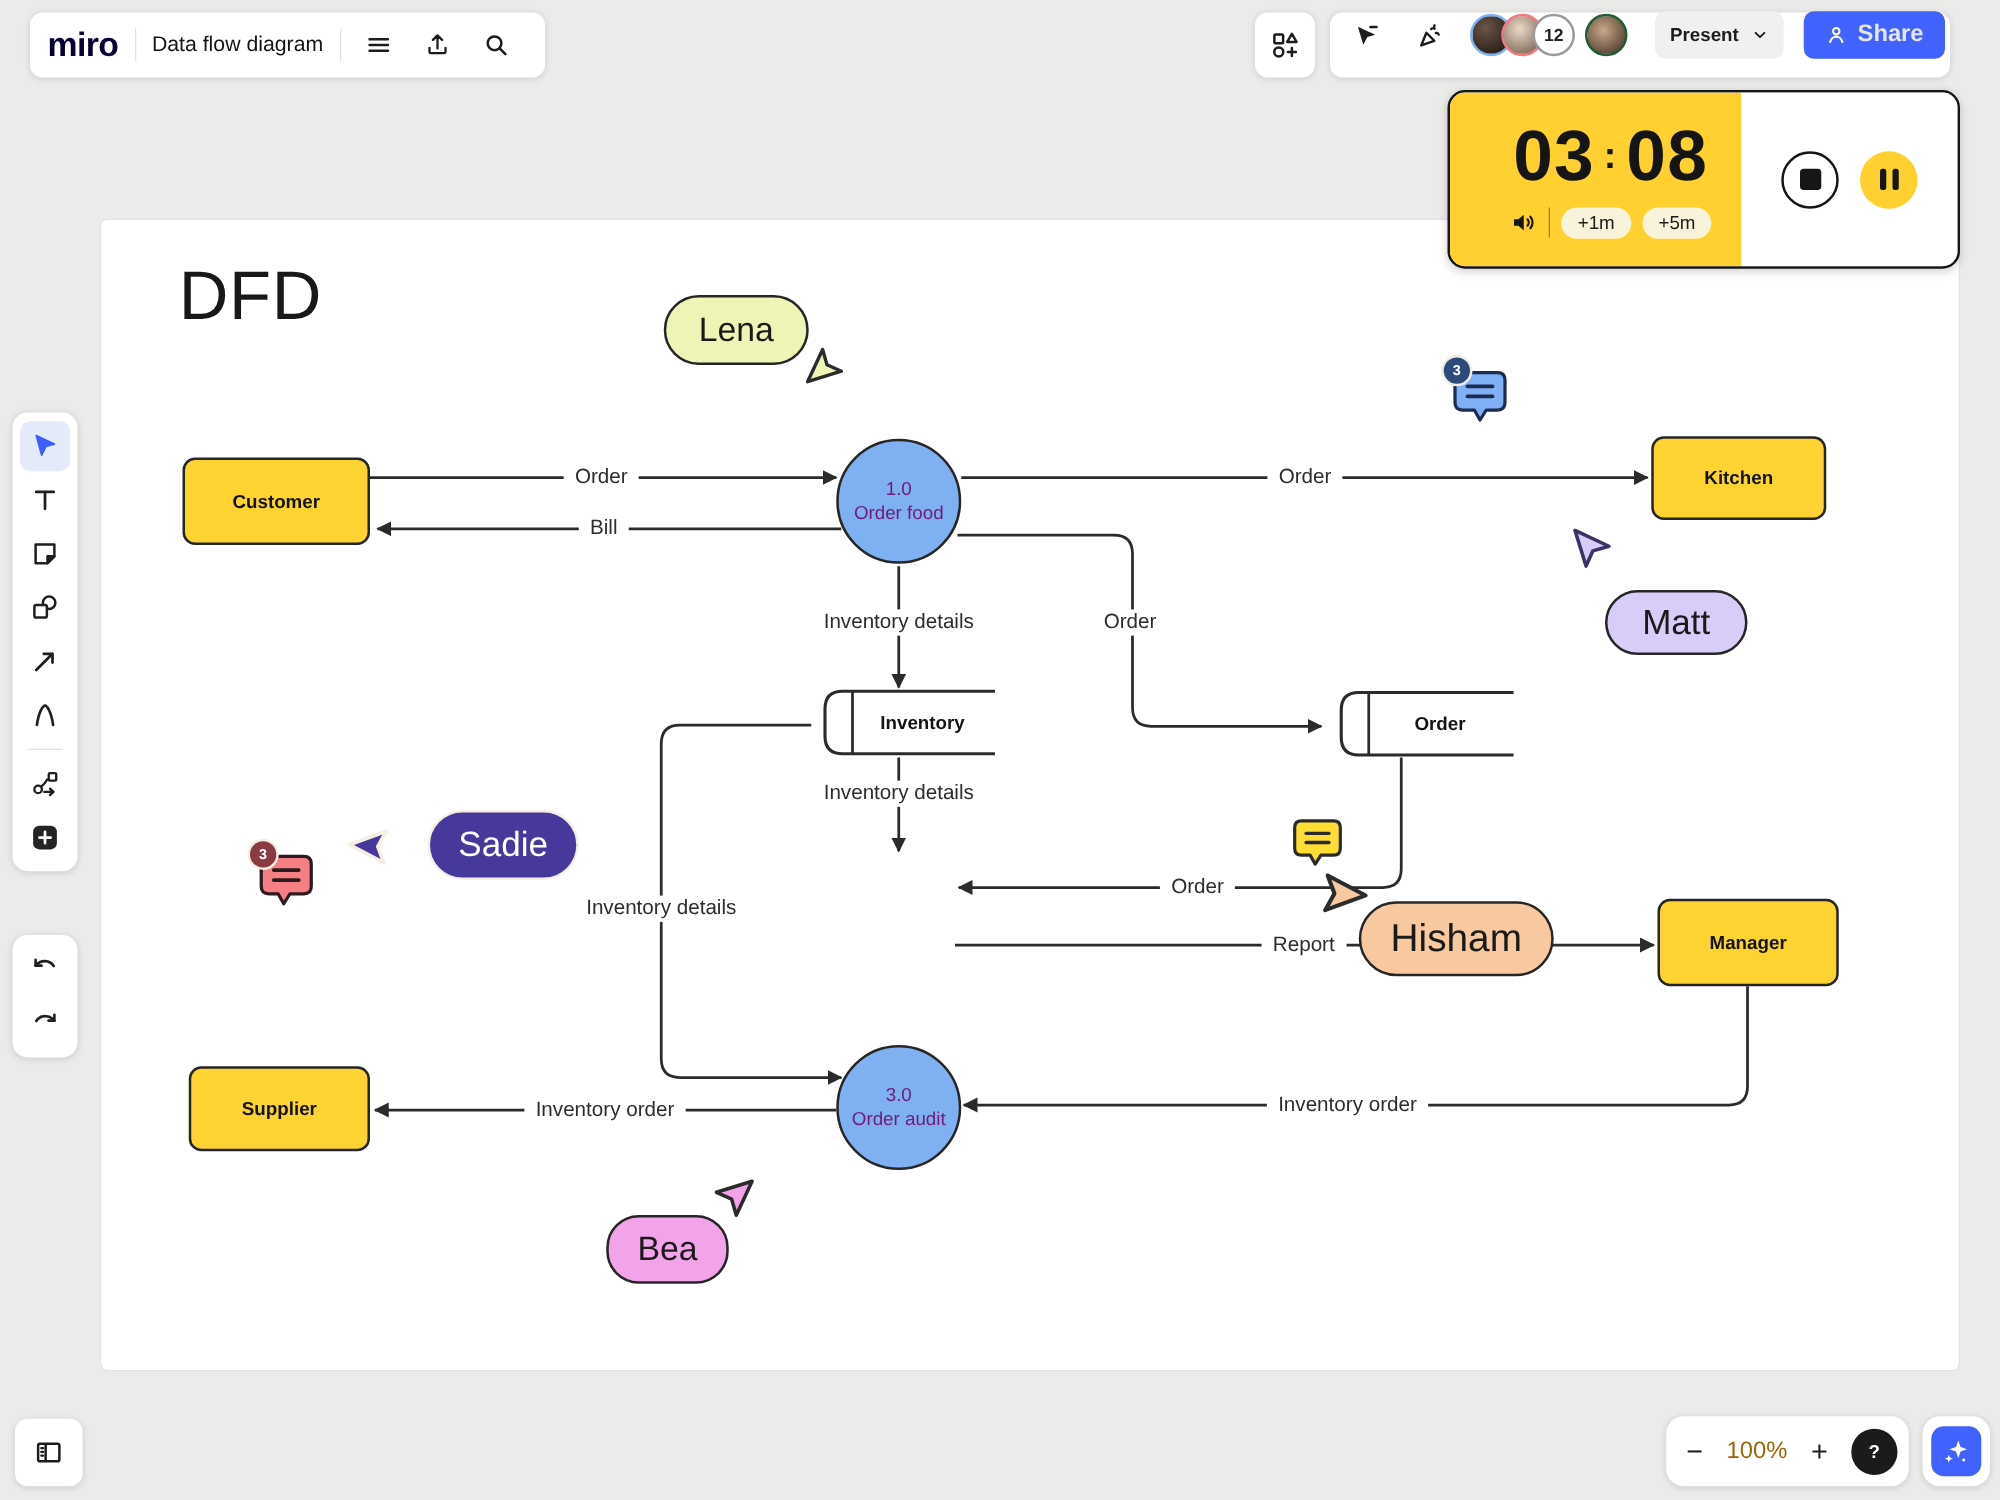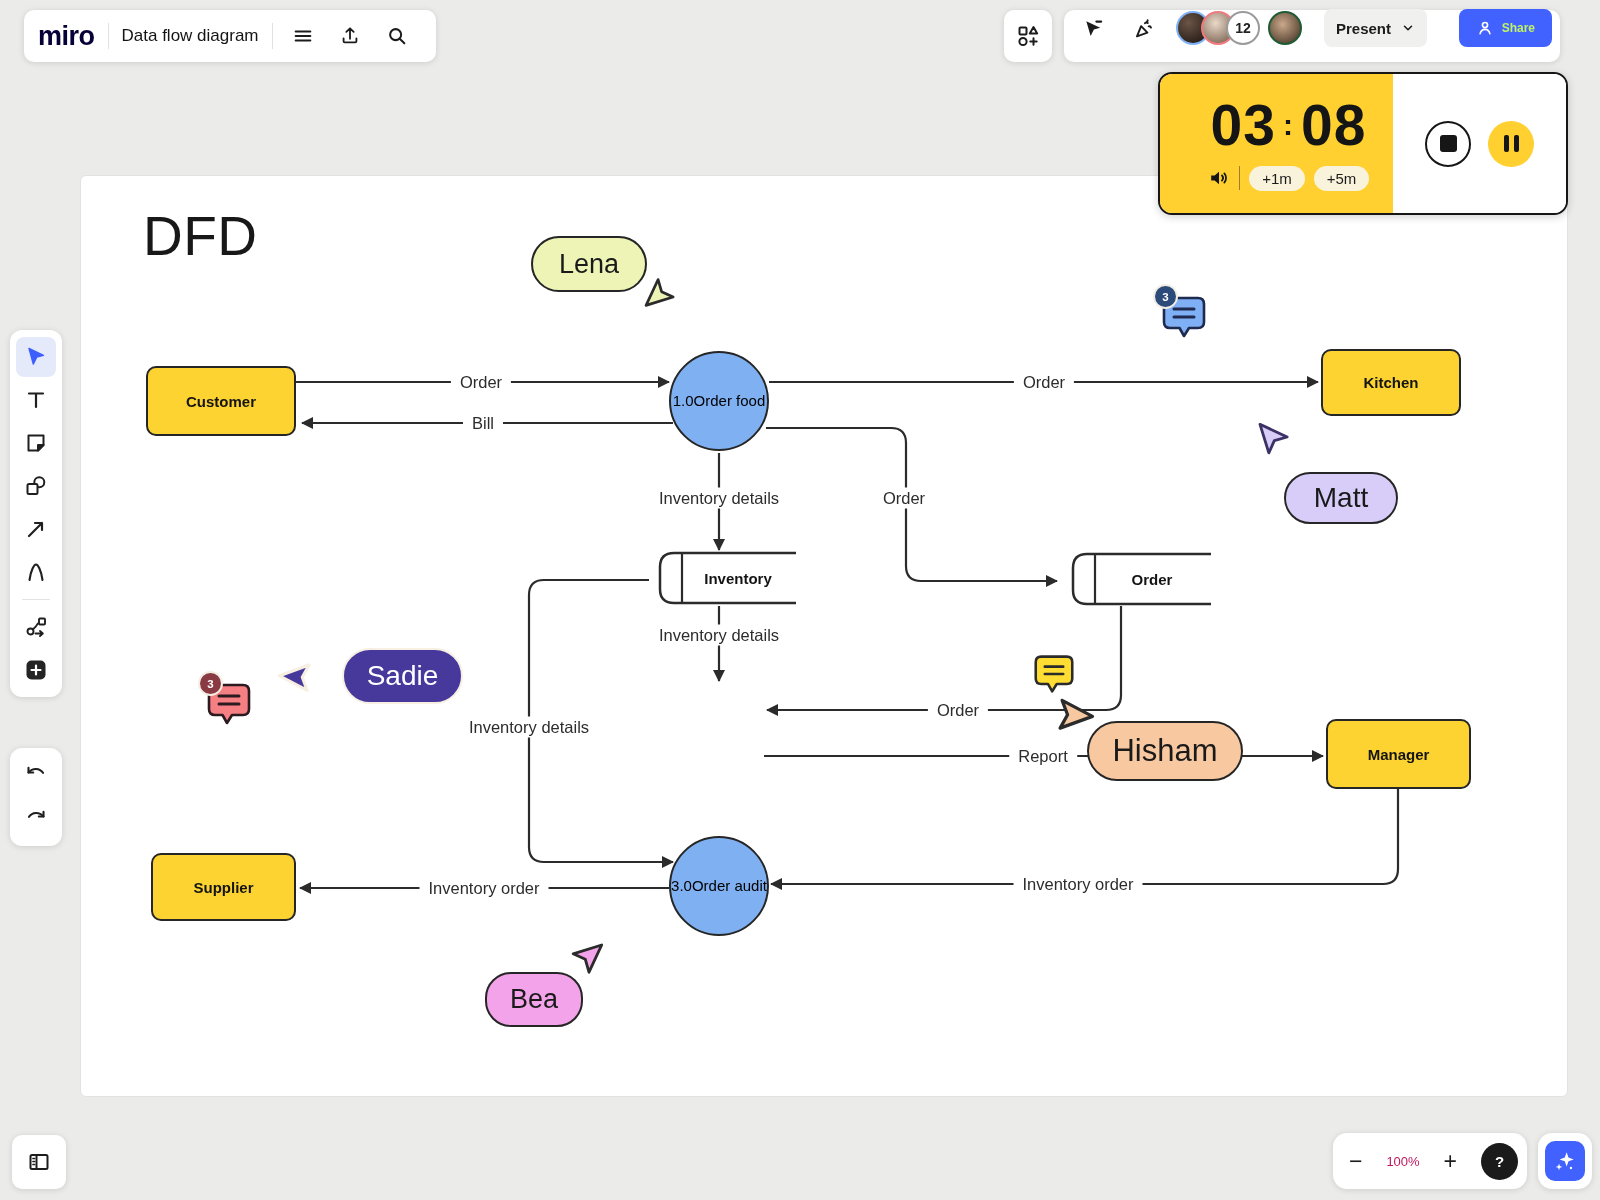--- a/index.html
+++ b/index.html
@@ -17,21 +17,21 @@
   .apps-card { left:1004px; top:10px; width:48px; height:52px; display:flex; align-items:center; justify-content:center; }
   .header-right { left:1064px; top:10px; width:496px; height:52px; display:flex; align-items:center; padding:0 8px 16px 12px; gap:16px; }
   .avatars { display:flex; align-items:center; }
   .avatar { width:34px; height:34px; border-radius:50%; border:2.5px solid; flex:none; cursor:pointer; }
   .avatar + .avatar, .avatar + .count-badge { margin-left:-9px; }
   .ring-blue { border-color:#7EB2F4; background:radial-gradient(circle at 35% 32%, #6b5546, #17100c); }
   .ring-red  { border-color:#F07A7F; background:radial-gradient(circle at 42% 34%, #e9d9c9, #6e5342); }
   .ring-green{ border-color:#1F5B34; background:radial-gradient(circle at 42% 38%, #caa88a, #3a2b1e); margin-left:8px; }
   .count-badge { width:34px; height:34px; border-radius:50%; border:2.5px solid #9a9a9a; background:#fff; display:flex; align-items:center; justify-content:center; font-size:14px; font-weight:700; color:#222; cursor:pointer; }
   .present-btn { margin-left:6px; height:38px; border:none; border-radius:8px; background:#F0F0EE; display:flex; align-items:center; gap:10px; padding:0 12px; font-size:15px; font-weight:700; color:#1c1c1c; cursor:pointer; }
-  .share-btn { margin-left:auto; height:38px; border:none; border-radius:8px; color:#bef264; display:flex; align-items:center; gap:8px; padding:0 17px; font-size:12px; font-weight:700; cursor:pointer; }
+  .share-btn { margin-left:auto; height:38px; border:none; border-radius:8px; color:#e5e5e5; display:flex; align-items:center; gap:8px; padding:0 17px; font-size:19px; font-weight:700; cursor:pointer; }
 
   
   .timer { position:absolute; left:1158px; top:72px; width:410px; height:143px; background:#fff; border:2px solid #161616; border-radius:14px; display:flex; overflow:hidden; box-shadow:0 2px 8px rgba(0,0,0,.18); z-index:30; }
   .timer-left { width:233px; padding:12px 0 12px 24px; display:flex; flex-direction:column; justify-content:center;align-items:center; }
   .time { font-size:57px; font-weight:700; line-height:1; color:#151515; letter-spacing:1px; display:flex; align-items:center; }
   .time .colon { font-size:30px; font-weight:700; margin:0 7px; }
   .timer-row { display:flex; align-items:center; gap:9px; margin-top:12px; }
   .timer-divider { width:1.5px; height:24px; background:rgba(30,30,30,.45); }
   .time-pill { border:none; background:#FAF3DC; border-radius:15px; padding:4px 13px; font-size:15px; color:#1c1c1c; cursor:pointer; }
   .timer-right { flex:1; display:flex; align-items:center; justify-content:center; gap:17px; background:#fff; }
@@ -46,37 +46,37 @@
   .tool.active { background:#E5EAFB; }
   .hdiv { width:28px; height:1px; background:#e3e3e3; margin:4px 0; }
   .undoredo { left:10px; top:748px; width:52px; padding:7px 0; display:flex; flex-direction:column; align-items:center; gap:4px; border-radius:12px; }
 
   
   .canvas { position:absolute; left:80px; top:175px; width:1488px; height:922px; background:#fff; border:1px solid #e2e2e0; border-radius:6px; z-index:1; }
   .board-title-text { position:absolute; left:62px; top:28px; font-size:55px; font-weight:400; color:#181818; letter-spacing:.5px; }
   .wires { position:absolute; left:0; top:0; z-index:2; }
   .flow-label { position:absolute; transform:translate(-50%,-50%); background:#fff; padding:1px 9px; font-size:16.5px; color:#2d2d2d; white-space:nowrap; z-index:3; cursor:pointer; }
   .entity { position:absolute; border:2.5px solid #262626; border-radius:10px; display:flex; align-items:center; justify-content:center; font-size:15px; font-weight:700; color:#141414; z-index:4; cursor:pointer; }
-  .process { position:absolute; width:100px; height:100px; border-radius:50%; border:2.5px solid #262626; display:flex; flex-direction:row; align-items:center; justify-content:center; font-size:15px; color:#000000; line-height:1.3; z-index:4; cursor:pointer; text-align:center; }
+  .process { position:absolute; width:100px; height:100px; border-radius:50%; border:2.5px solid #262626; display:flex; flex-direction:column; align-items:center; justify-content:center; font-size:15px; color:#701a75; line-height:1.3; z-index:4; cursor:pointer; text-align:center; }
   .process .p-label { font-weight:500; }
   .store { position:absolute; z-index:4; cursor:pointer; }
   .store svg { display:block; }
   .store-label { position:absolute; left:34px; right:0; top:0; height:56px; display:flex; align-items:center; justify-content:center; font-size:15px; font-weight:700; color:#141414; }
 
   .nametag { position:absolute; display:flex; align-items:center; justify-content:center; border:2.5px solid #262626; border-radius:34px; z-index:8; }
   .cursor { position:absolute; z-index:8; }
   .comment { position:absolute; width:46px; z-index:7; cursor:pointer; }
   .comment-badge { position:absolute; left:-6px; top:-8px; width:21px; height:21px; border-radius:50%; color:#fff; font-size:11.5px; font-weight:700; display:flex; align-items:center; justify-content:center; box-shadow:0 0 0 2px #f3eee4; }
 
   
   .frames-card { left:12px; top:1135px; width:54px; height:54px; display:flex; align-items:center; justify-content:center; }
   .zoom-card { left:1333px; top:1133px; width:194px; height:56px; display:flex; align-items:center; justify-content:space-between; padding:0 9px 0 16px; border-radius:14px; }
   .zoom-card button { border:none; background:transparent; cursor:pointer; }
   .zoom-minus,.zoom-plus { font-size:23px; color:#1c1c1c; line-height:1; }
-  .zoom-level { font-size:13px; font-weight:500; color:#be185d; cursor:pointer; }
+  .zoom-level { font-size:19px; font-weight:500; color:#a16207; cursor:pointer; }
   .help-btn { width:37px; height:37px; border-radius:50%; background:#1b1b1b !important; color:#fff; font-size:15px; font-weight:700; display:flex; align-items:center; justify-content:center; }
   .ai-card { left:1538px; top:1133px; width:54px; height:56px; display:flex; align-items:center; justify-content:center; border-radius:14px; }
   .ai-inner { width:40px; height:40px; border-radius:10px; display:flex; align-items:center; justify-content:center; border:none; cursor:pointer; }
 </style>
 </head>
 <body>
 
 <div class="canvas">
   <div class="board-title-text">DFD</div>
 

